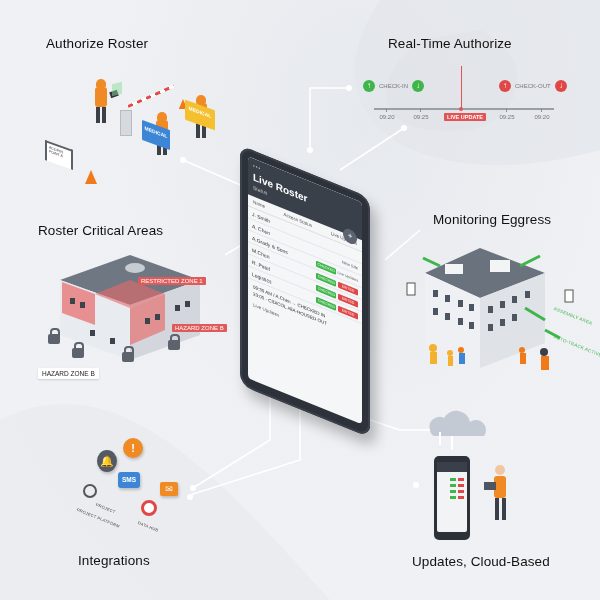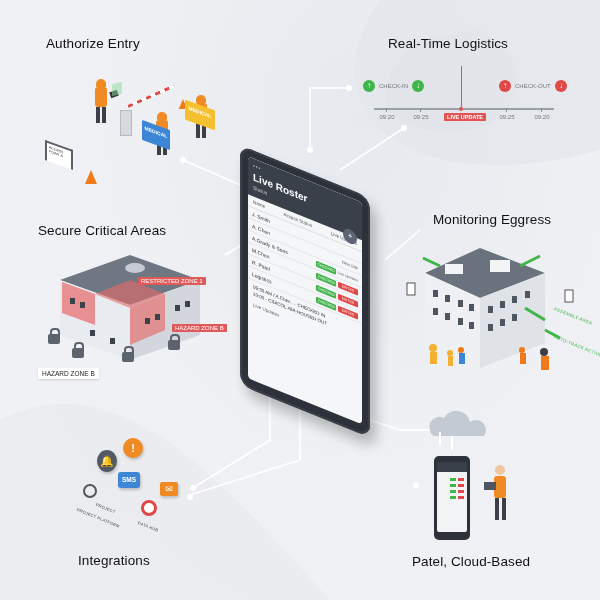--- a/index.html
+++ b/index.html
@@ -110,21 +110,21 @@
     <circle cx="183" cy="160" r="3"></circle>
     <circle cx="349" cy="88" r="3"></circle>
     <circle cx="404" cy="128" r="3"></circle>
     <circle cx="193" cy="488" r="3"></circle>
     <circle cx="190" cy="497" r="3"></circle>
     <circle cx="416" cy="485" r="3"></circle>
     <circle cx="310" cy="150" r="3"></circle>
   </g>
 </svg>
 
-<div class="section-title" style="left:46px; top:36px;">Authorize Entry</div>
+<div class="section-title" style="left:46px; top:36px;">Authorize Roster</div>
 
 <div class="abs" style="left:40px; top:75px; width:190px; height:120px;">
 
   <div class="abs" style="left:5px; top:70px; width:28px; height:20px; border:2px solid #5a606a; border-bottom:none; transform:skewY(20deg); background:#fff;">
     <div style="font-size:3.5px; color:#333; padding:2px;">ACCESS POINT A</div>
   </div>
   <div class="cone" style="left:45px; top:95px;"></div>
 
   <div class="worker-head" style="left:56px; top:4px;"></div>
   <div class="worker-body" style="left:55px; top:12px;"></div>
@@ -143,21 +143,21 @@
   <div class="worker-leg" style="left:123px; top:64px;"></div>
   <div class="sign" style="left:102px; top:50px; width:28px; height:20px; background:#3d86d6;">MEDICAL</div>
 
   <div class="worker-head" style="left:156px; top:20px;"></div>
   <div class="worker-body" style="left:155px; top:28px;"></div>
   <div class="worker-leg" style="left:156px; top:47px;"></div>
   <div class="worker-leg" style="left:162px; top:47px;"></div>
   <div class="sign" style="left:145px; top:30px; width:30px; height:20px; background:#f4c02f;">MEDICAL</div>
 </div>
 
-<div class="section-title" style="left:388px; top:36px;">Real-Time Logistics</div>
+<div class="section-title" style="left:388px; top:36px;">Real-Time Authorize</div>
 
 <div class="timeline">
   <div class="tl-circle" style="left:3px; background:#3fb54a;">↑</div>
   <div class="tl-text" style="left:19px;">CHECK-IN</div>
   <div class="tl-circle" style="left:52px; background:#3fb54a;">↓</div>
 
   <div class="tl-circle" style="left:139px; background:#e04848;">↑</div>
   <div class="tl-text" style="left:155px;">CHECK-OUT</div>
   <div class="tl-circle" style="left:195px; background:#e04848;">↓</div>
 
@@ -218,21 +218,21 @@
       </div>
       <div class="roster-log">
         <div>09:30 AM / A.Chen → CHECKED IN</div>
         <div>23:05 - CIDICOL #8A-HOUSED OUT</div>
       </div>
       <div class="roster-foot">Live Updates</div>
     </div>
   </div>
 </div>
 
-<div class="section-title" style="left:38px; top:223px;">Secure Critical Areas</div>
+<div class="section-title" style="left:38px; top:223px;">Roster Critical Areas</div>
 
 <div class="abs" style="left:50px; top:250px; width:180px; height:120px;">
   <svg width="180" height="120" viewBox="0 0 180 120">
     <polygon points="80,5 150,30 80,55 10,30" fill="#6f7782"></polygon>
     <polygon points="10,30 80,55 80,110 10,85" fill="#e8ebef"></polygon>
     <polygon points="80,55 150,30 150,85 80,110" fill="#d3d7dd"></polygon>
     <polygon points="12,32 45,44 45,75 12,63" fill="#e86a6a" opacity="0.7"></polygon>
     <polygon points="45,44 80,30 115,44 80,58" fill="#e86a6a" opacity="0.6"></polygon>
     <polygon points="80,58 115,44 115,80 80,95" fill="#e86a6a" opacity="0.65"></polygon>
     <g fill="#3c434d">
@@ -340,13 +340,13 @@
         <rect x="38" y="90" width="6" height="3"></rect>
         <rect x="38" y="96" width="6" height="3"></rect>
       </g>
     <circle cx="80" cy="70" r="5" fill="#f0c7a0"></circle>
     <rect x="74" y="76" width="12" height="22" rx="3" fill="#f08a24"></rect>
     <rect x="64" y="82" width="12" height="8" fill="#4d5560"></rect>
     <rect x="75" y="98" width="4" height="22" fill="#3b3f47"></rect>
       <rect x="82" y="98" width="4" height="22" fill="#3b3f47"></rect>
   </svg>
 </div>
-<div class="section-title" style="left:412px; top:554px;">Patel, Cloud-Based</div>
+<div class="section-title" style="left:412px; top:554px;">Updates, Cloud-Based</div>
 
 </body></html>

